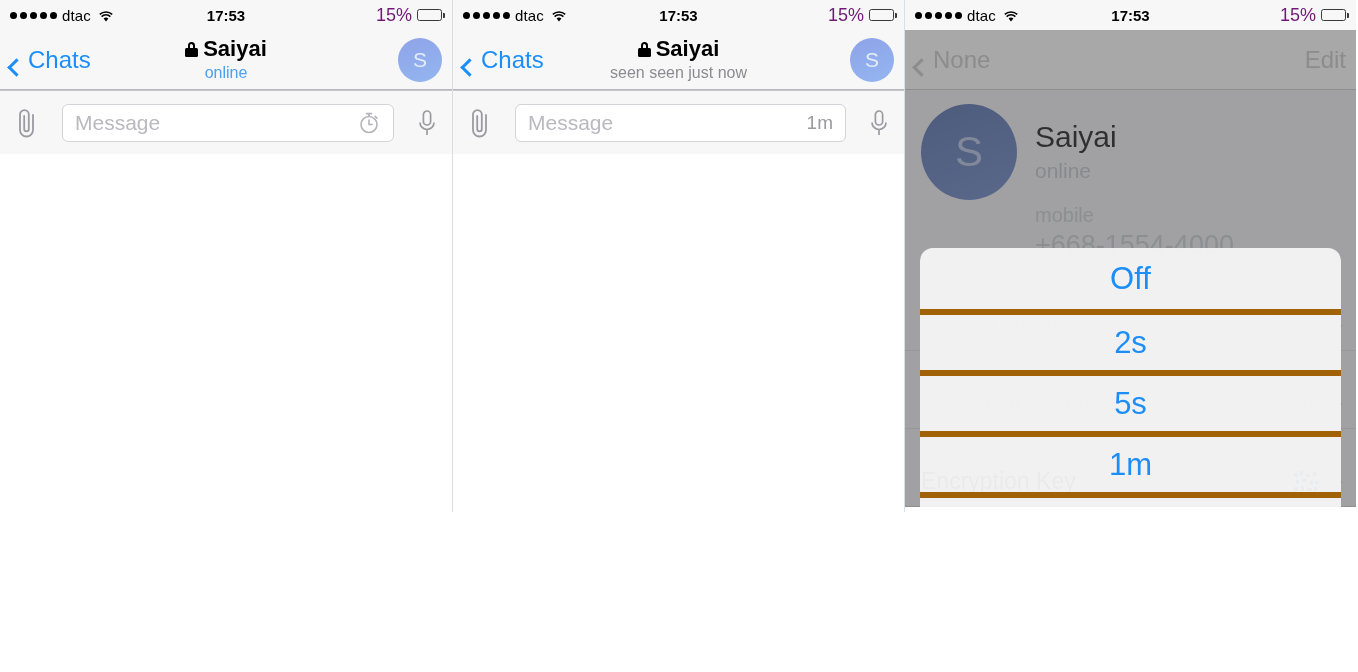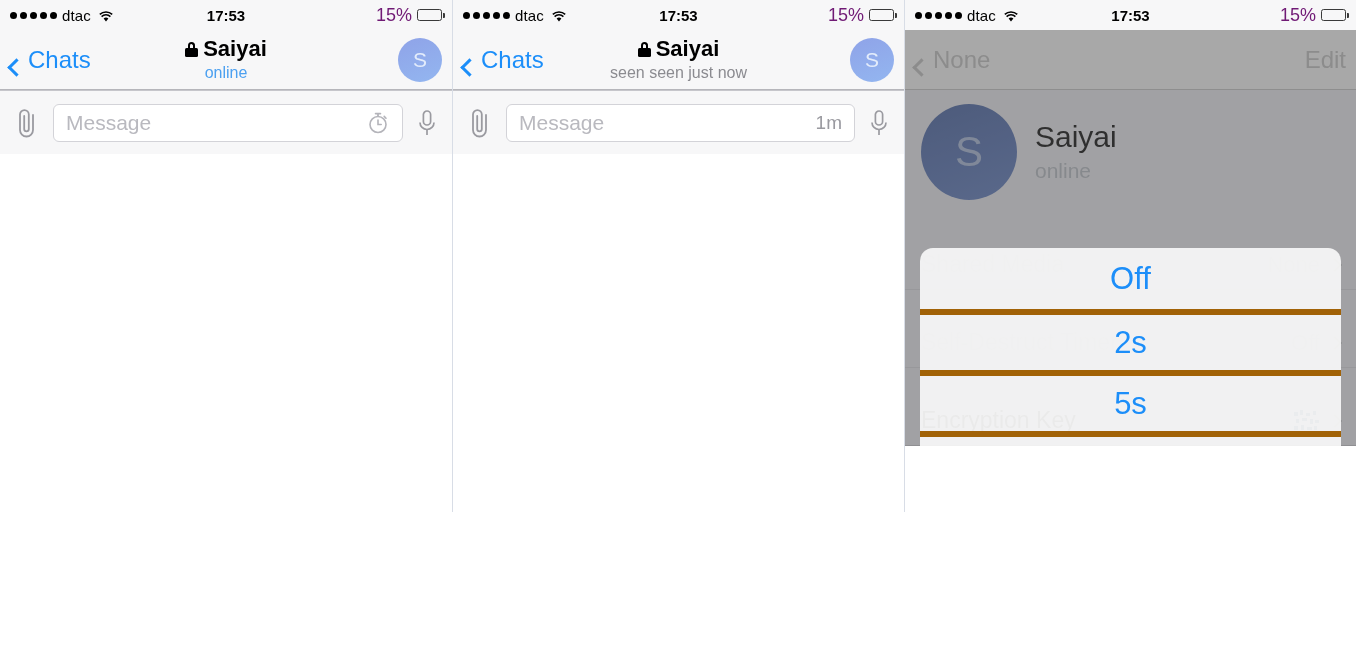--- a/index.html
+++ b/index.html
@@ -80,21 +80,21 @@
 
   
   .chat {
     position: relative; flex: 1; overflow: hidden;
     background: #ccd6e4;
   }
 
   
   .inputbar {
     height: 64px; background: #f7f7f8; border-top: 1px solid #c6c6cb;
-    display: flex; align-items: center; padding: 0 14px; gap: 13px; flex: none;
+    display: flex; align-items: center; padding: 0 14px; gap: 22px; flex: none;
   }
   .clip { width: 26px; height: 34px; flex: none; }
   .field {
     flex: 1; height: 38px; background: #fff; border: 1px solid #d3d3d8;
     border-radius: 6px; display: flex; align-items: center; padding: 0 12px;
   }
   .field .ph { font-size: 21px; color: #b9b9bf; flex: 1; }
   .field .ttl { font-size: 19px; color: #9a9aa0; }
   .timer-ico { width: 24px; height: 24px; flex: none; }
   .mic { width: 22px; height: 34px; flex: none; }
@@ -334,20 +334,24 @@
 
     <div class="profile">
       <div class="prof-head">
         <div class="avatar-lg">S</div>
         <div>
           <div class="prof-name">Saiyai</div>
           <div class="prof-status">online</div>
         </div>
       </div>
 
+      <div class="prof-phone">
+        <div class="lbl">mobile</div>
+        <div class="val">+668-1554-4000</div>
+      </div>
 
       <div class="prof-rows">
         <div class="prow" style="margin-top:40px;">
           <span class="lbl">Shared Media</span>
           <span class="rhs">
             <span>None</span>
             <span class="chev-r"></span>
           </span>
         </div>
         <div class="prow" style="margin-top:28px;">

